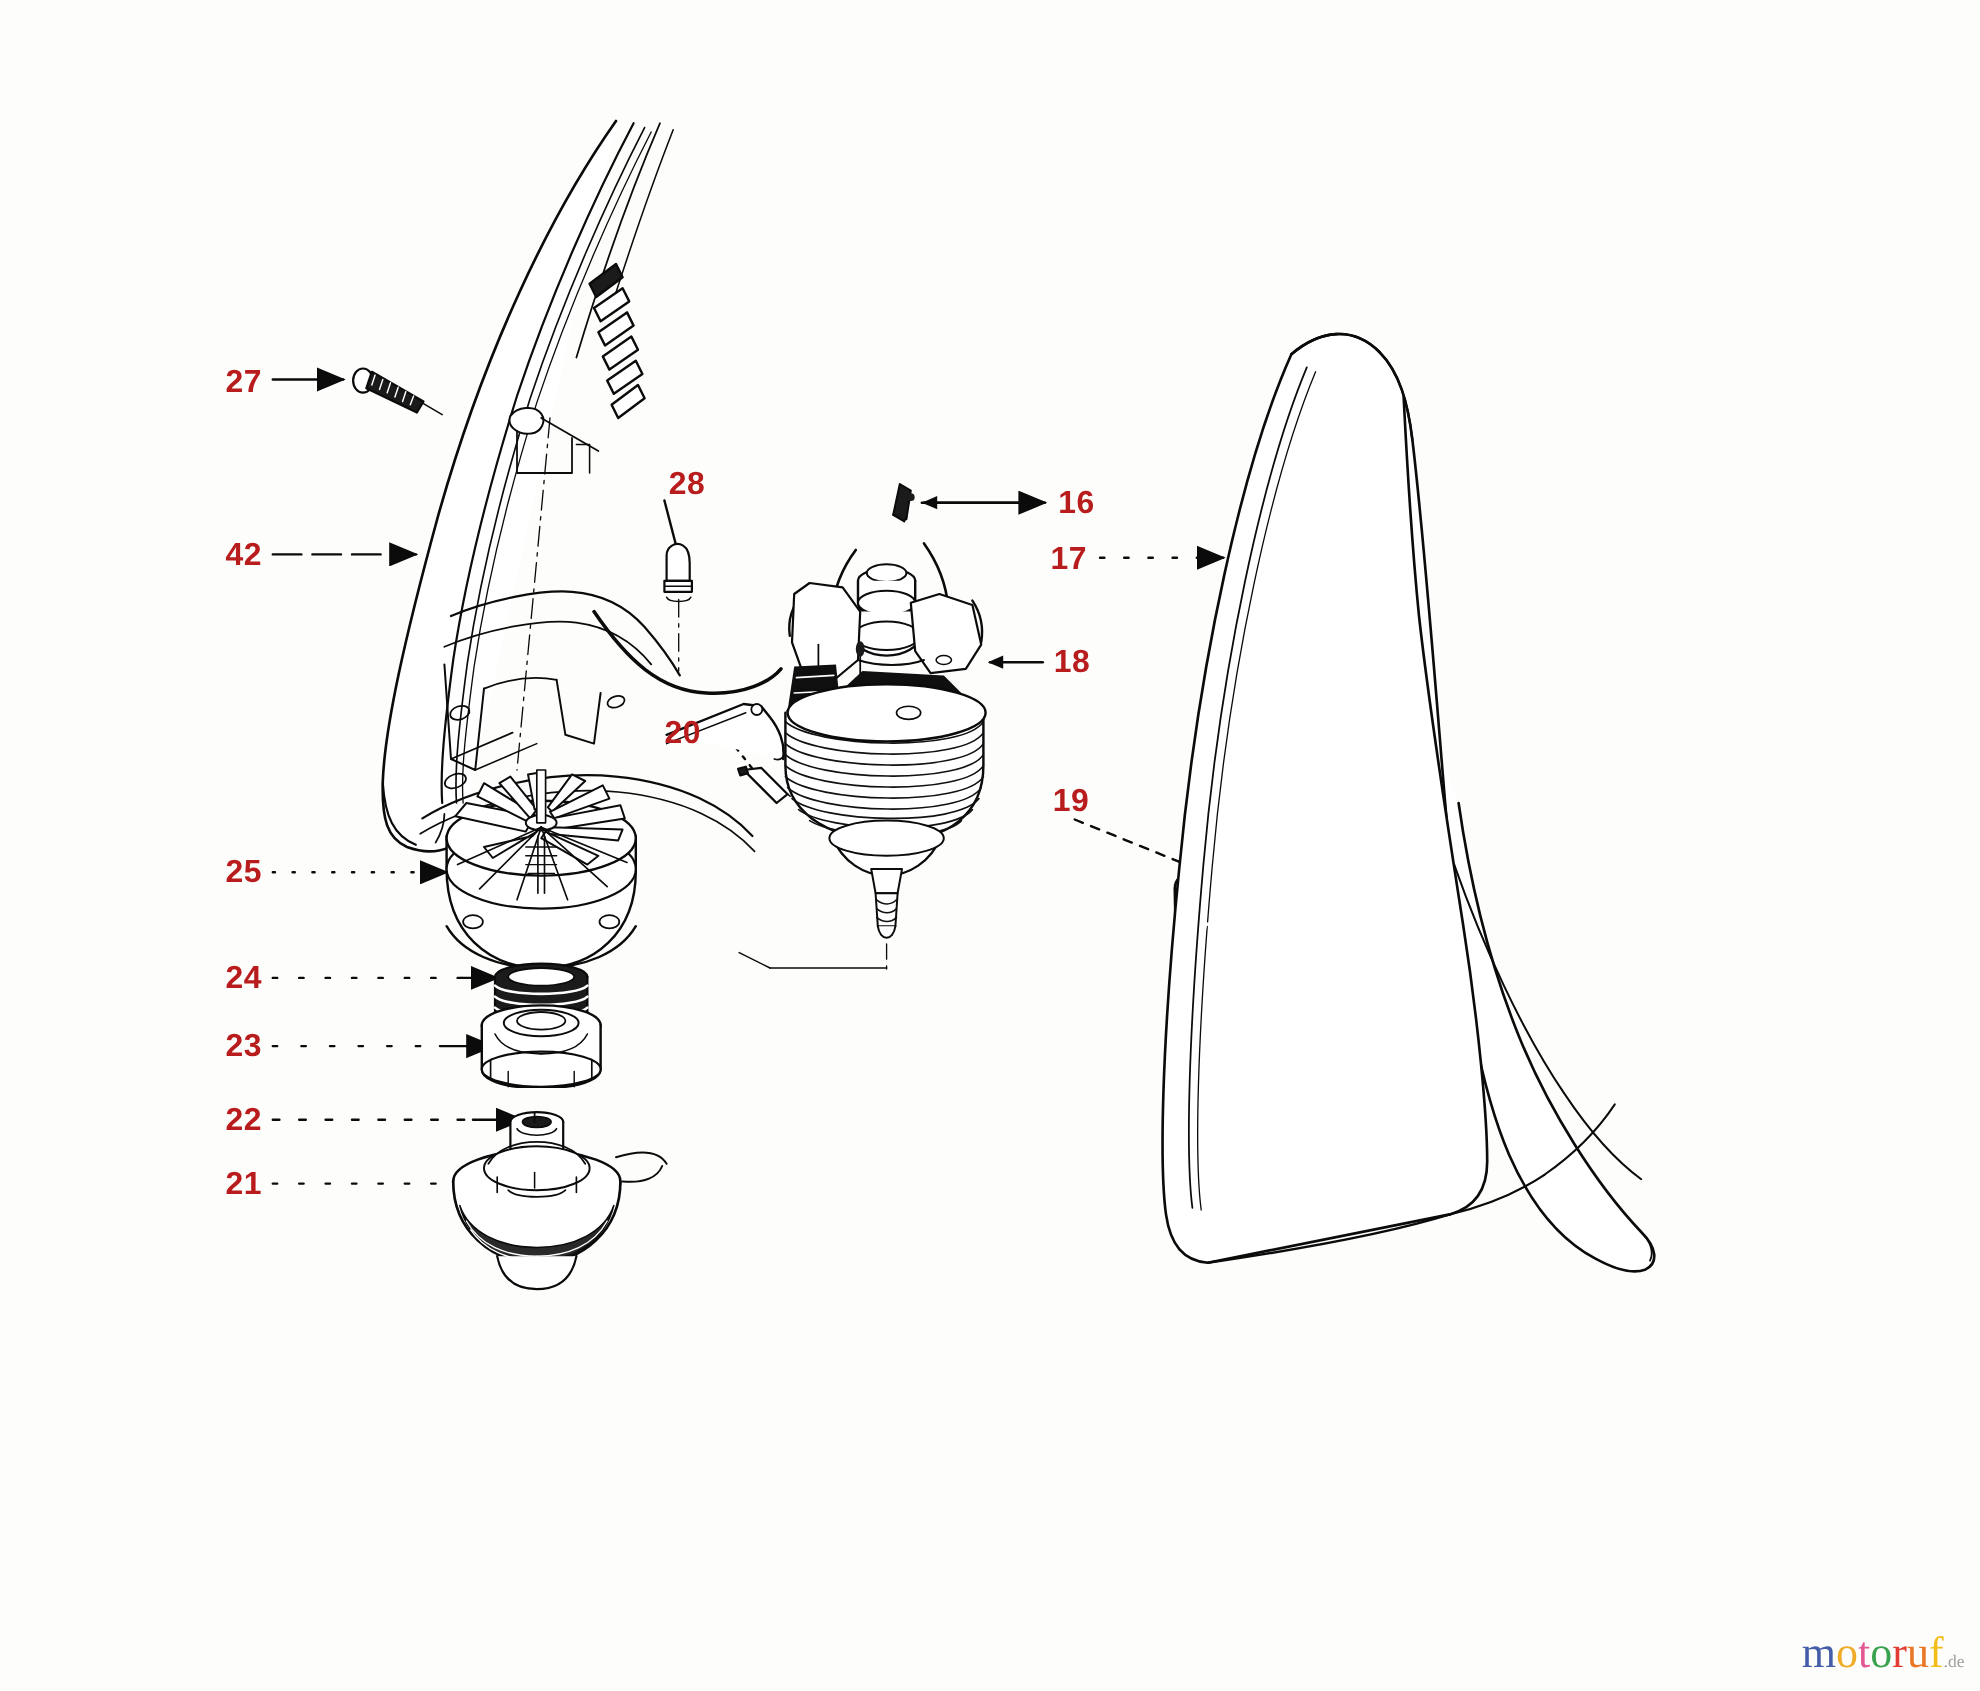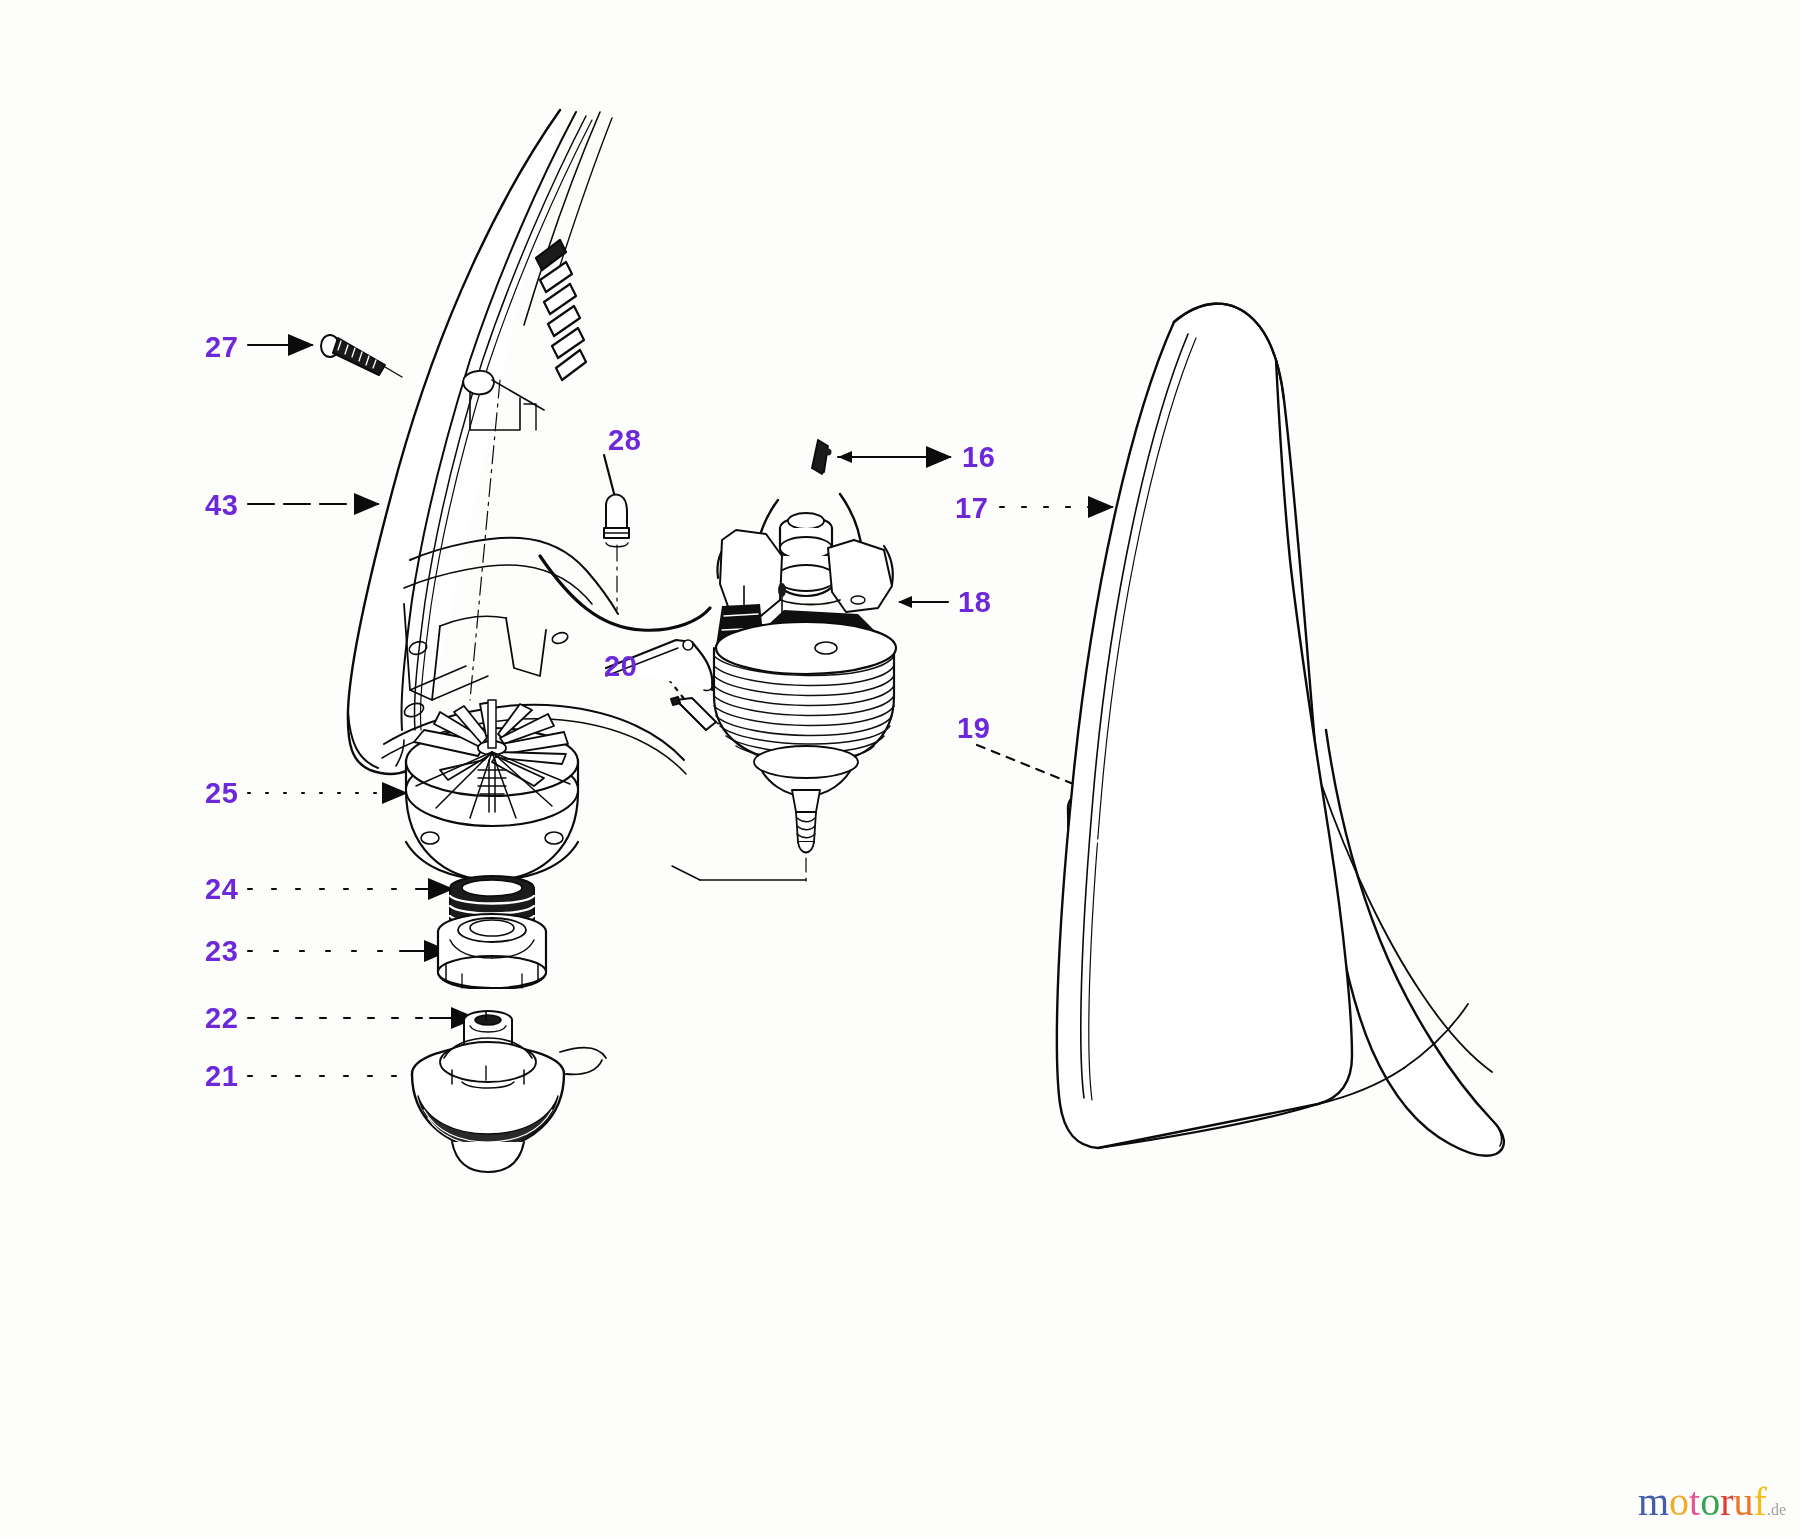--- a/index.html
+++ b/index.html
@@ -8,21 +8,21 @@
     width:1800px;height:1537px;position:relative;overflow:hidden;
     background:#fdfdfb;
   }
   #stage{position:absolute;inset:0;}
   svg#diagram{position:absolute;left:0;top:0;width:1800px;height:1537px;}
   .callout{
     position:absolute;
     font-family:"Liberation Sans", sans-serif;
     font-weight:bold;
     font-size:29px;
-    color:#6d28d9;
+    color:#b91c1c;
     letter-spacing:0.5px;
     line-height:1;
     user-select:none;
   }
   .wm{
     position:absolute;
     right:14px;bottom:12px;
     font-family:"Liberation Serif", serif;
     font-size:40px;
     letter-spacing:0px;
@@ -418,21 +418,21 @@
         <path d="M1404,1068 C1430,1050 1452,1028 1468,1004" stroke-width="1.8"></path>
         <path d="M1098,1148 C1180,1136 1260,1122 1318,1104" stroke-width="2.2"></path>
         <path d="M1322,786 C1348,860 1384,938 1422,994 C1446,1030 1470,1056 1492,1072" stroke-width="1.8"></path>
         <path d="M1492,1120 C1500,1128 1504,1138 1500,1146" stroke-width="1.6"></path>
       </g>
 
     </g>
   </svg>
 
   <div class="callout" style="left:205px;top:333px;">27</div>
-  <div class="callout" style="left:205px;top:491px;">43</div>
+  <div class="callout" style="left:205px;top:491px;">42</div>
   <div class="callout" style="left:608px;top:426px;">28</div>
   <div class="callout" style="left:205px;top:779px;">25</div>
   <div class="callout" style="left:205px;top:875px;">24</div>
   <div class="callout" style="left:205px;top:937px;">23</div>
   <div class="callout" style="left:205px;top:1004px;">22</div>
   <div class="callout" style="left:205px;top:1062px;">21</div>
   <div class="callout" style="left:604px;top:652px;">20</div>
   <div class="callout" style="left:962px;top:443px;">16</div>
   <div class="callout" style="left:955px;top:494px;">17</div>
   <div class="callout" style="left:958px;top:588px;">18</div>

